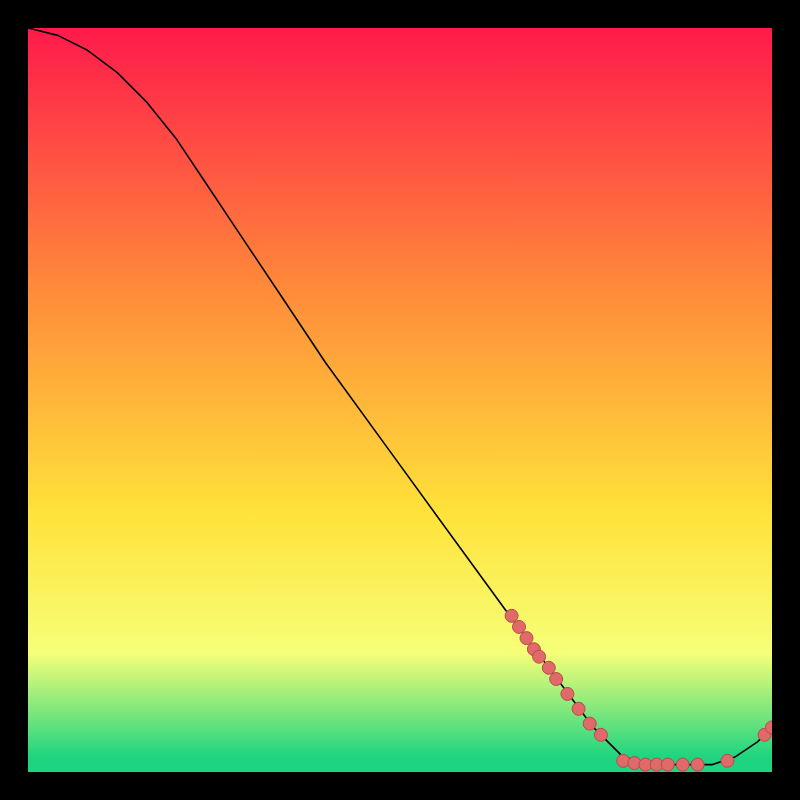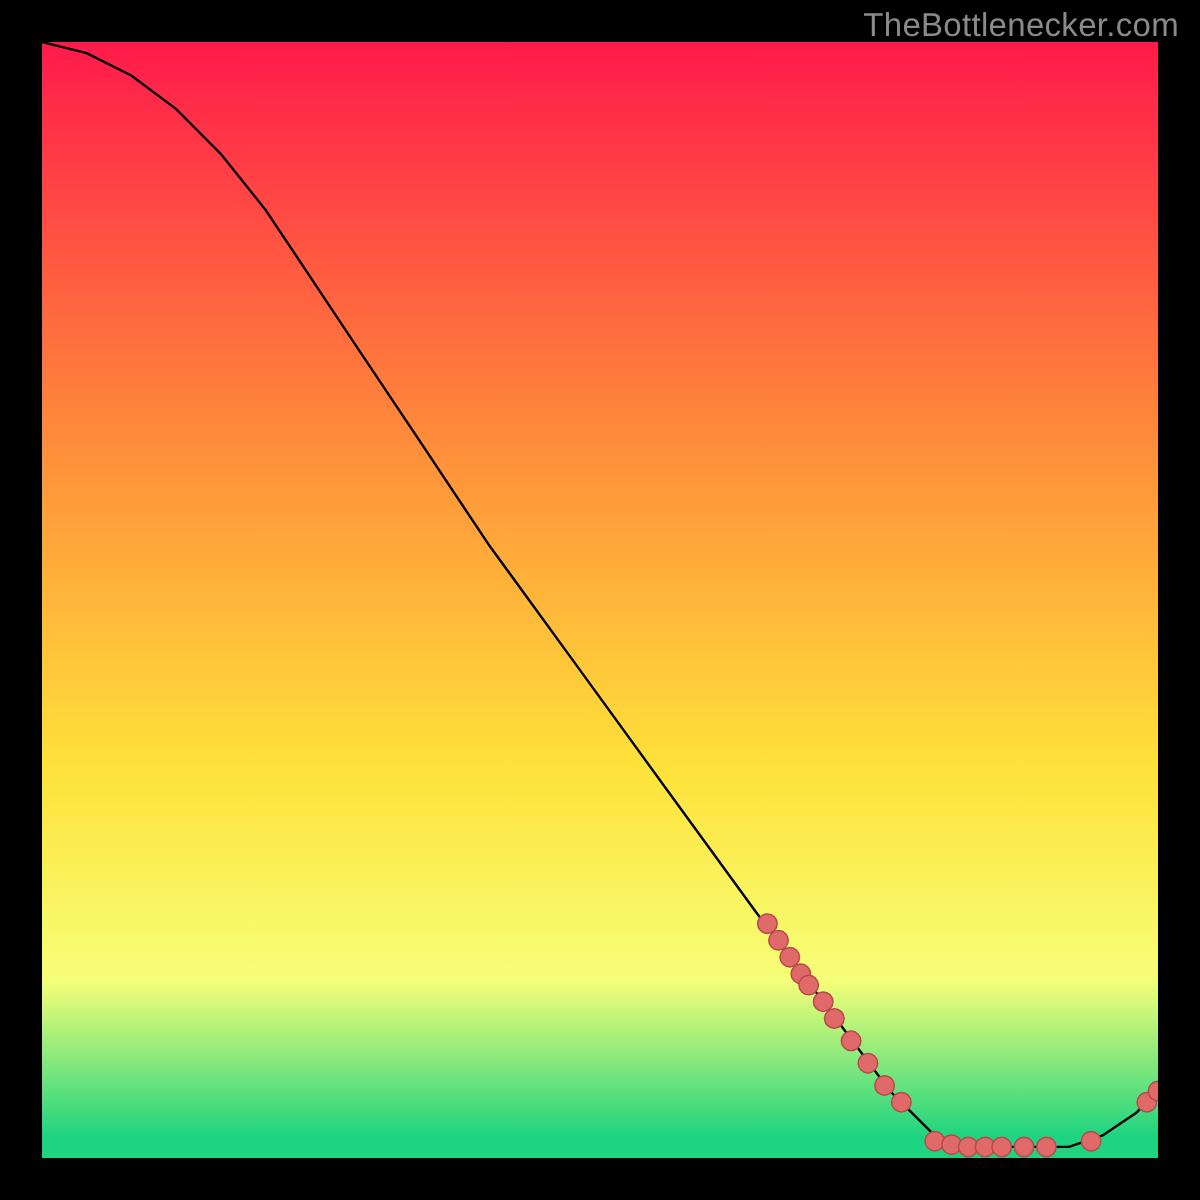--- a/index.html
+++ b/index.html
@@ -32,21 +32,20 @@
     top: 28px;
     width: 744px;
     height: 744px;
   }
   svg { display: block; }
 </style>
 </head>
 <body>
 
 <div class="frame">
-  <div class="watermark">TheBottlenecker.com</div>
 
   <div class="plot-wrap">
     <svg id="chart-svg" viewBox="0 0 744 744" width="744" height="744">
       <defs>
         <linearGradient id="bg-grad" x1="0" y1="0" x2="0" y2="1">
           <stop id="g0" offset="0%" stop-color="#ff1a4b"></stop>
           <stop id="g1" offset="35%" stop-color="#ff8a3a"></stop>
           <stop id="g2" offset="65%" stop-color="#ffe23a"></stop>
           <stop id="g3" offset="84%" stop-color="#f6ff78"></stop>
           <stop id="g4" offset="98%" stop-color="#1fd480"></stop>

